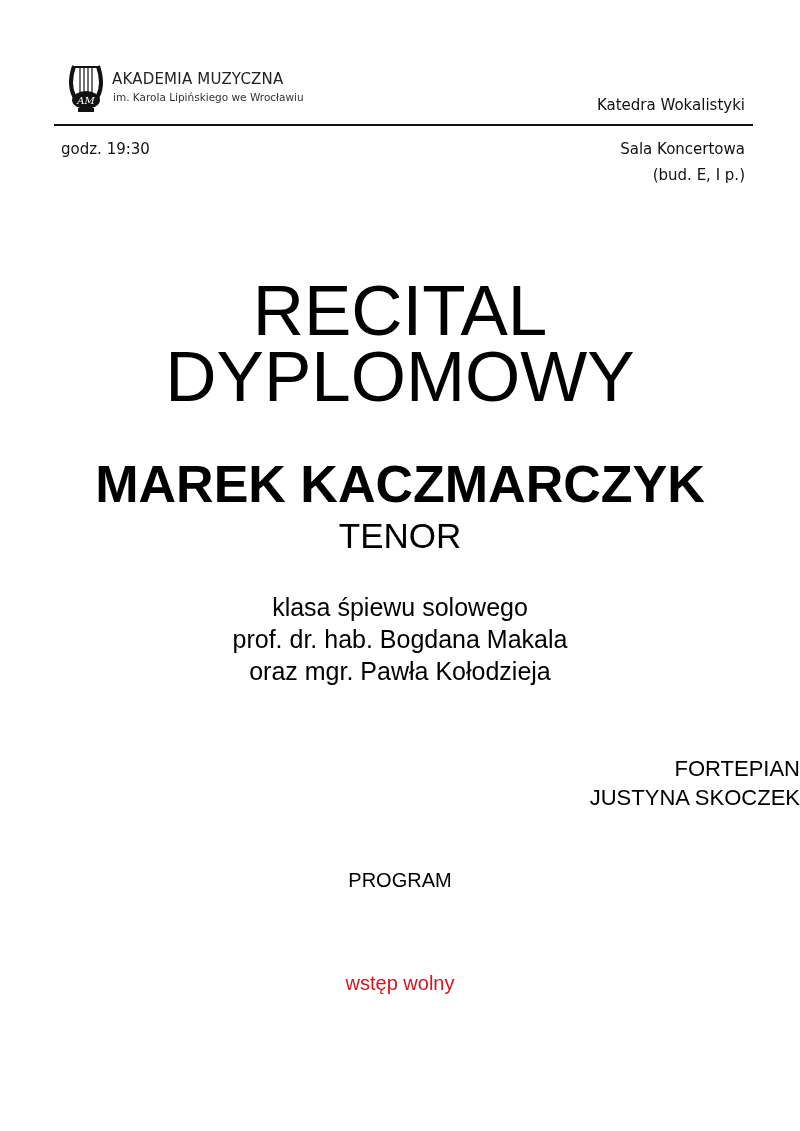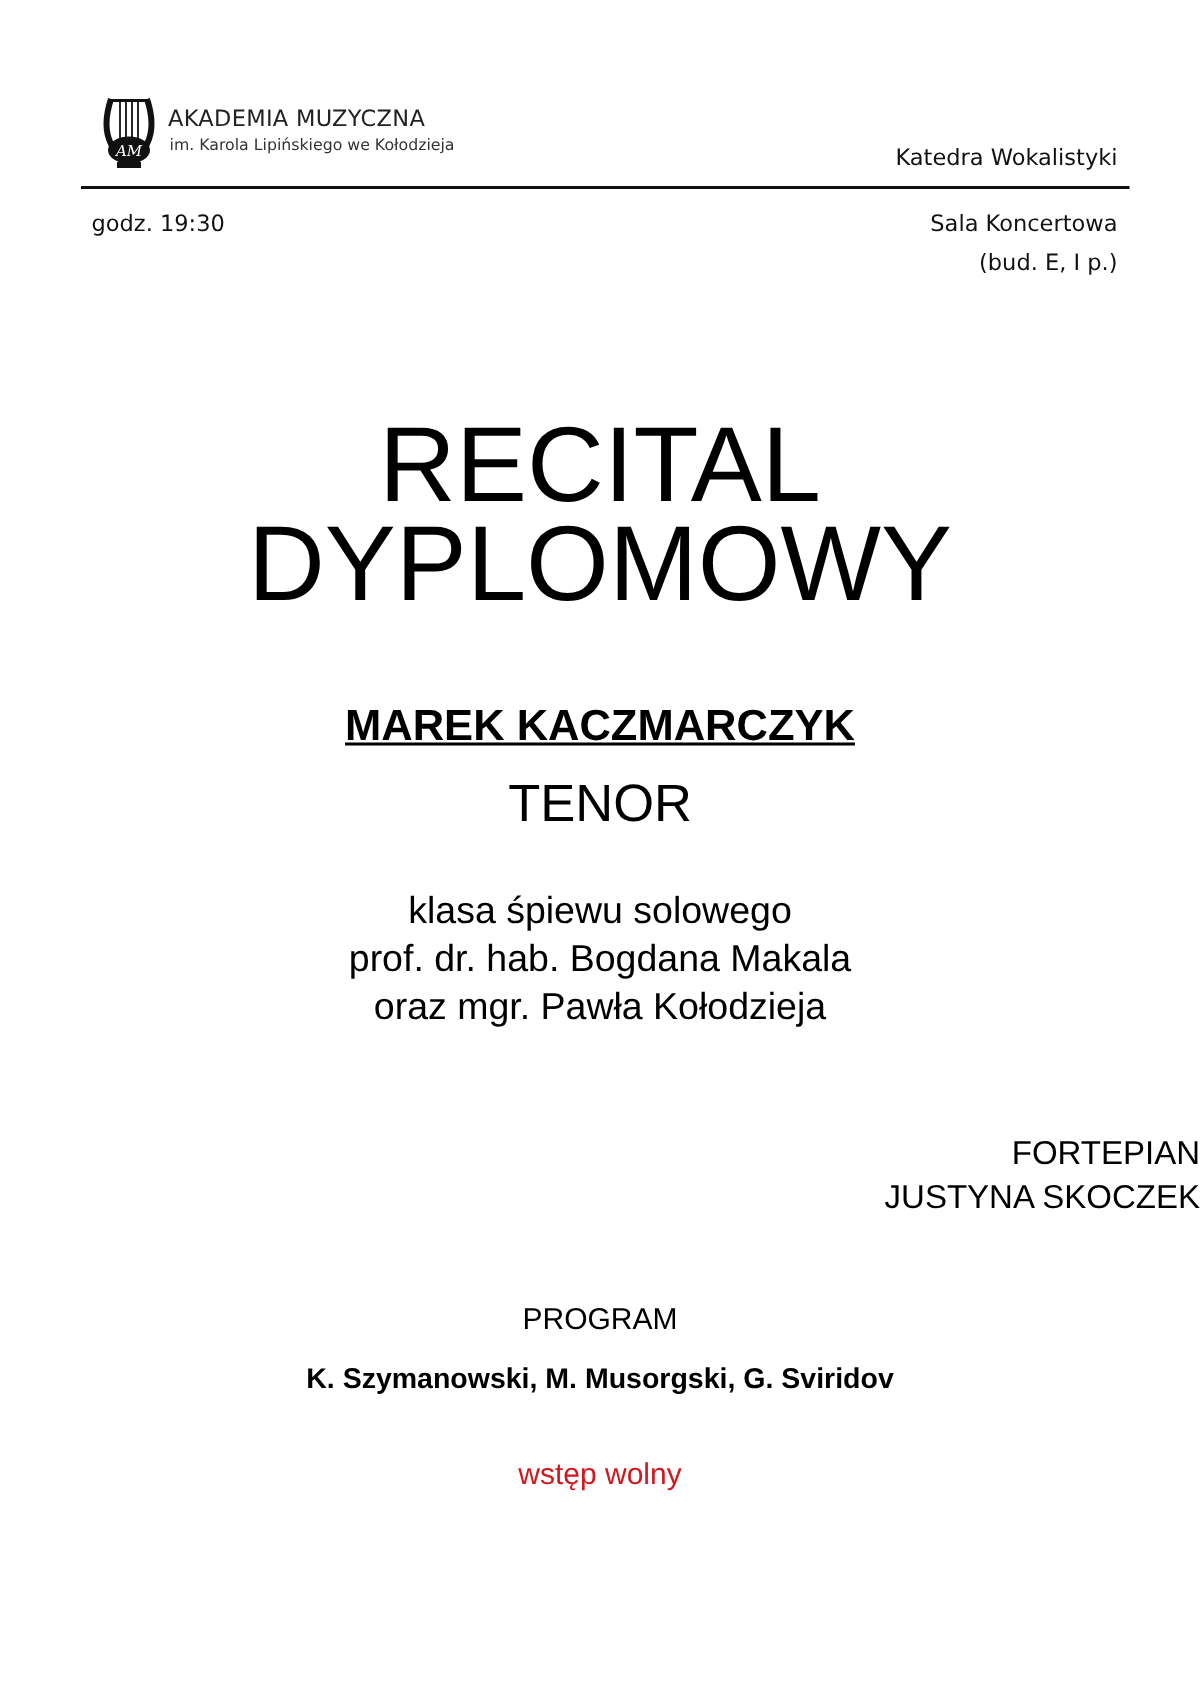--- a/index.html
+++ b/index.html
@@ -7,21 +7,21 @@
   .abs { position:absolute; }
   .logo { left:66px; top:62px; width:40px; height:52px; }
   .logo-t1 { left:112px; top:70px; font-family:"DejaVu Sans", sans-serif; font-size:15px; letter-spacing:0.2px; color:#222; }
   .logo-t2 { left:113px; top:91px; font-family:"DejaVu Sans", sans-serif; font-size:10.5px; color:#333; }
   .dept { right:55px; top:96px; font-family:"DejaVu Sans", sans-serif; font-size:15px; color:#111;margin-left:11px; }
   .rule { left:54px; top:124px; width:699px; height:2px; background:#111; }
   .date { left:61px; top:136px; font-family:"DejaVu Sans", sans-serif; font-size:15px; line-height:26px; color:#111; }
   .venue { right:55px; top:136px; text-align:right; font-family:"DejaVu Sans", sans-serif; font-size:15px; line-height:26px; color:#111; }
   .center { left:0; width:800px; text-align:center; }
   .title { top:278px; font-size:71px; font-weight:normal; line-height:66px; }
-  .name { top:456px; font-size:29px; font-weight:bold; line-height:56px;text-decoration:underline; }
+  .name { top:456px; font-size:52px; font-weight:bold; line-height:56px; }
   .voice { top:514px; font-size:35px; line-height:44px; }
   .klasa { top:591px; font-size:25px; line-height:32px; }
   .piano { top:754px; font-size:22px; line-height:29px;text-align:right; }
   .prog-h { top:867px; font-size:20px; line-height:26px; }
   .prog { top:907px; font-size:19px; font-weight:bold; line-height:26px; }
   .free { top:970px; font-size:20px; line-height:26px; color:#d0181e; }
 </style>
 </head>
 <body>
 
@@ -32,21 +32,21 @@
     <line x1="14" y1="5" x2="14" y2="34" stroke="#111" stroke-width="1.2"></line>
     <line x1="18" y1="5" x2="18" y2="34" stroke="#111" stroke-width="1.2"></line>
     <line x1="22" y1="5" x2="22" y2="34" stroke="#111" stroke-width="1.2"></line>
     <line x1="26" y1="5" x2="26" y2="34" stroke="#111" stroke-width="1.2"></line>
     <ellipse cx="20" cy="38" rx="14" ry="9" fill="#111"></ellipse>
     <text x="20" y="42" font-size="10" fill="#fff" text-anchor="middle" font-family="DejaVu Serif, serif" font-style="italic">AM</text>
     <rect x="12" y="46" width="16" height="4" fill="#111"></rect>
   </svg>
 </div>
 <div class="abs logo-t1">AKADEMIA MUZYCZNA</div>
-<div class="abs logo-t2">im. Karola Lipińskiego we Kołodzieja</div>
+<div class="abs logo-t2">im. Karola Lipińskiego we Wrocławiu</div>
 <div class="abs dept">Katedra Wokalistyki</div>
 <div class="abs rule"></div>
 
 <div class="abs date">
   <div>godz. 19:30</div>
 </div>
 <div class="abs venue">
   <div>Sala Koncertowa</div>
   <div>(bud. E, I p.)</div>
 </div>
@@ -64,15 +64,14 @@
   <div>oraz mgr. Pawła Kołodzieja</div>
 </div>
 
 <div class="abs center piano">
   <div>FORTEPIAN</div>
   <div>JUSTYNA SKOCZEK</div>
 </div>
 
 <div class="abs center prog-h">PROGRAM</div>
 <div class="abs center prog">
-  <div>K. Szymanowski, M. Musorgski, G. Sviridov</div>
 </div>
 <div class="abs center free">wstęp wolny</div>
 
 </body></html>

